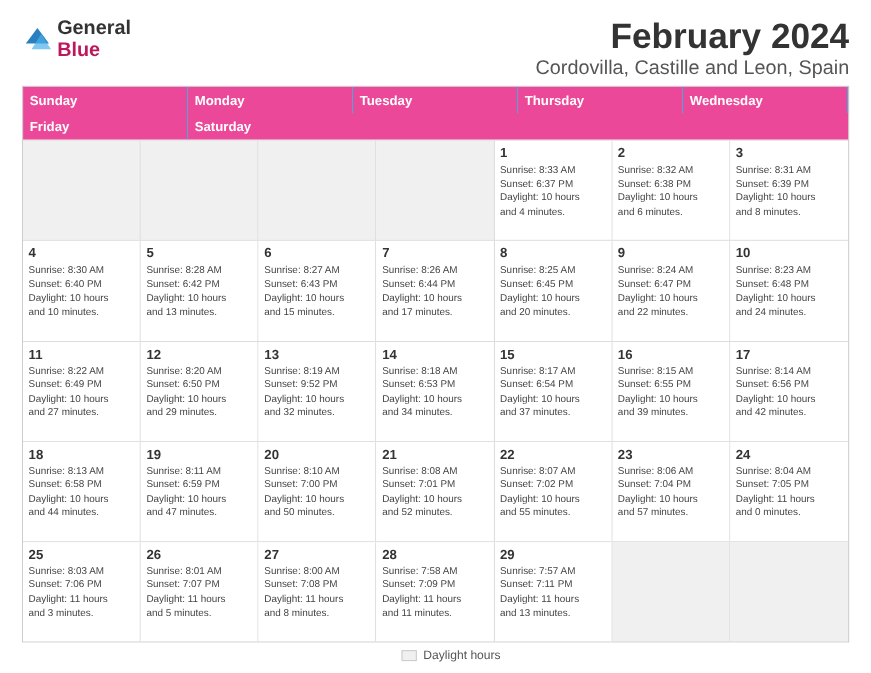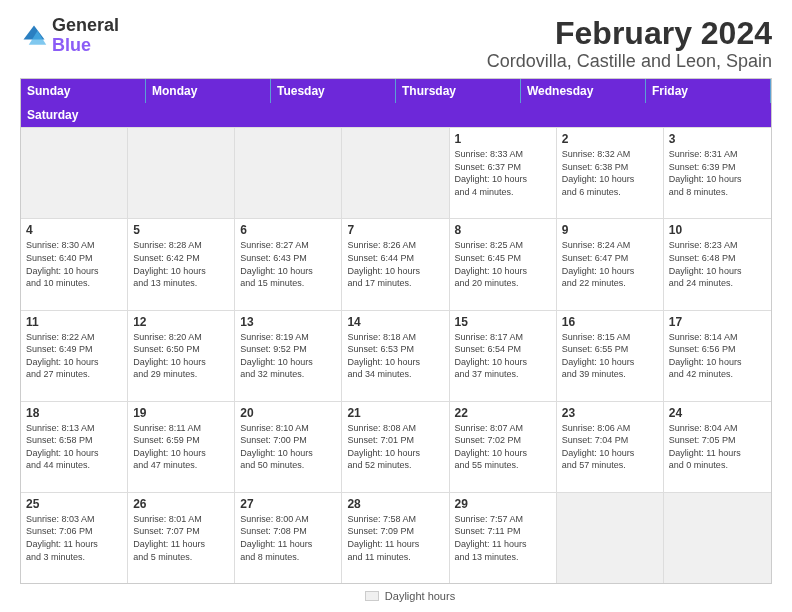--- a/index.html
+++ b/index.html
@@ -27,21 +27,21 @@
       display: flex;
       align-items: center;
       gap: 4px;
     }
     .logo-text {
       font-size: 18px;
       font-weight: bold;
       line-height: 1.1;
     }
     .logo-text .general { color: #333; }
-    .logo-text .blue { color: #8b5cf6; text-align: right; }
+    .logo-text .blue { color: #be185d; text-align: right; }
     .logo-icon {
       width: 28px;
       height: 28px;
     }
     .title-block {
       text-align: right;
     }
     .month-title {
       font-size: 32px;
       font-weight: bold;
@@ -53,22 +53,22 @@
       color: #555;
     }
     .calendar {
       flex: 1;
       display: flex;
       flex-direction: column;
       border: 1px solid #ccc;
     }
     .cal-header-row {
       display: grid;
-      grid-template-columns: repeat(6, 1fr);
-      background: #6d28d9;
+      grid-template-columns: repeat(5, 1fr);
+      background: #ec4899;
     }
     .cal-header-cell {
       color: #fff;
       font-weight: bold;
       font-size: 12px;
       padding: 5px 6px;
       border-right: 1px solid #5aa0d4;
       text-align: left;
     }
     .cal-header-cell:last-child { border-right: none; }

